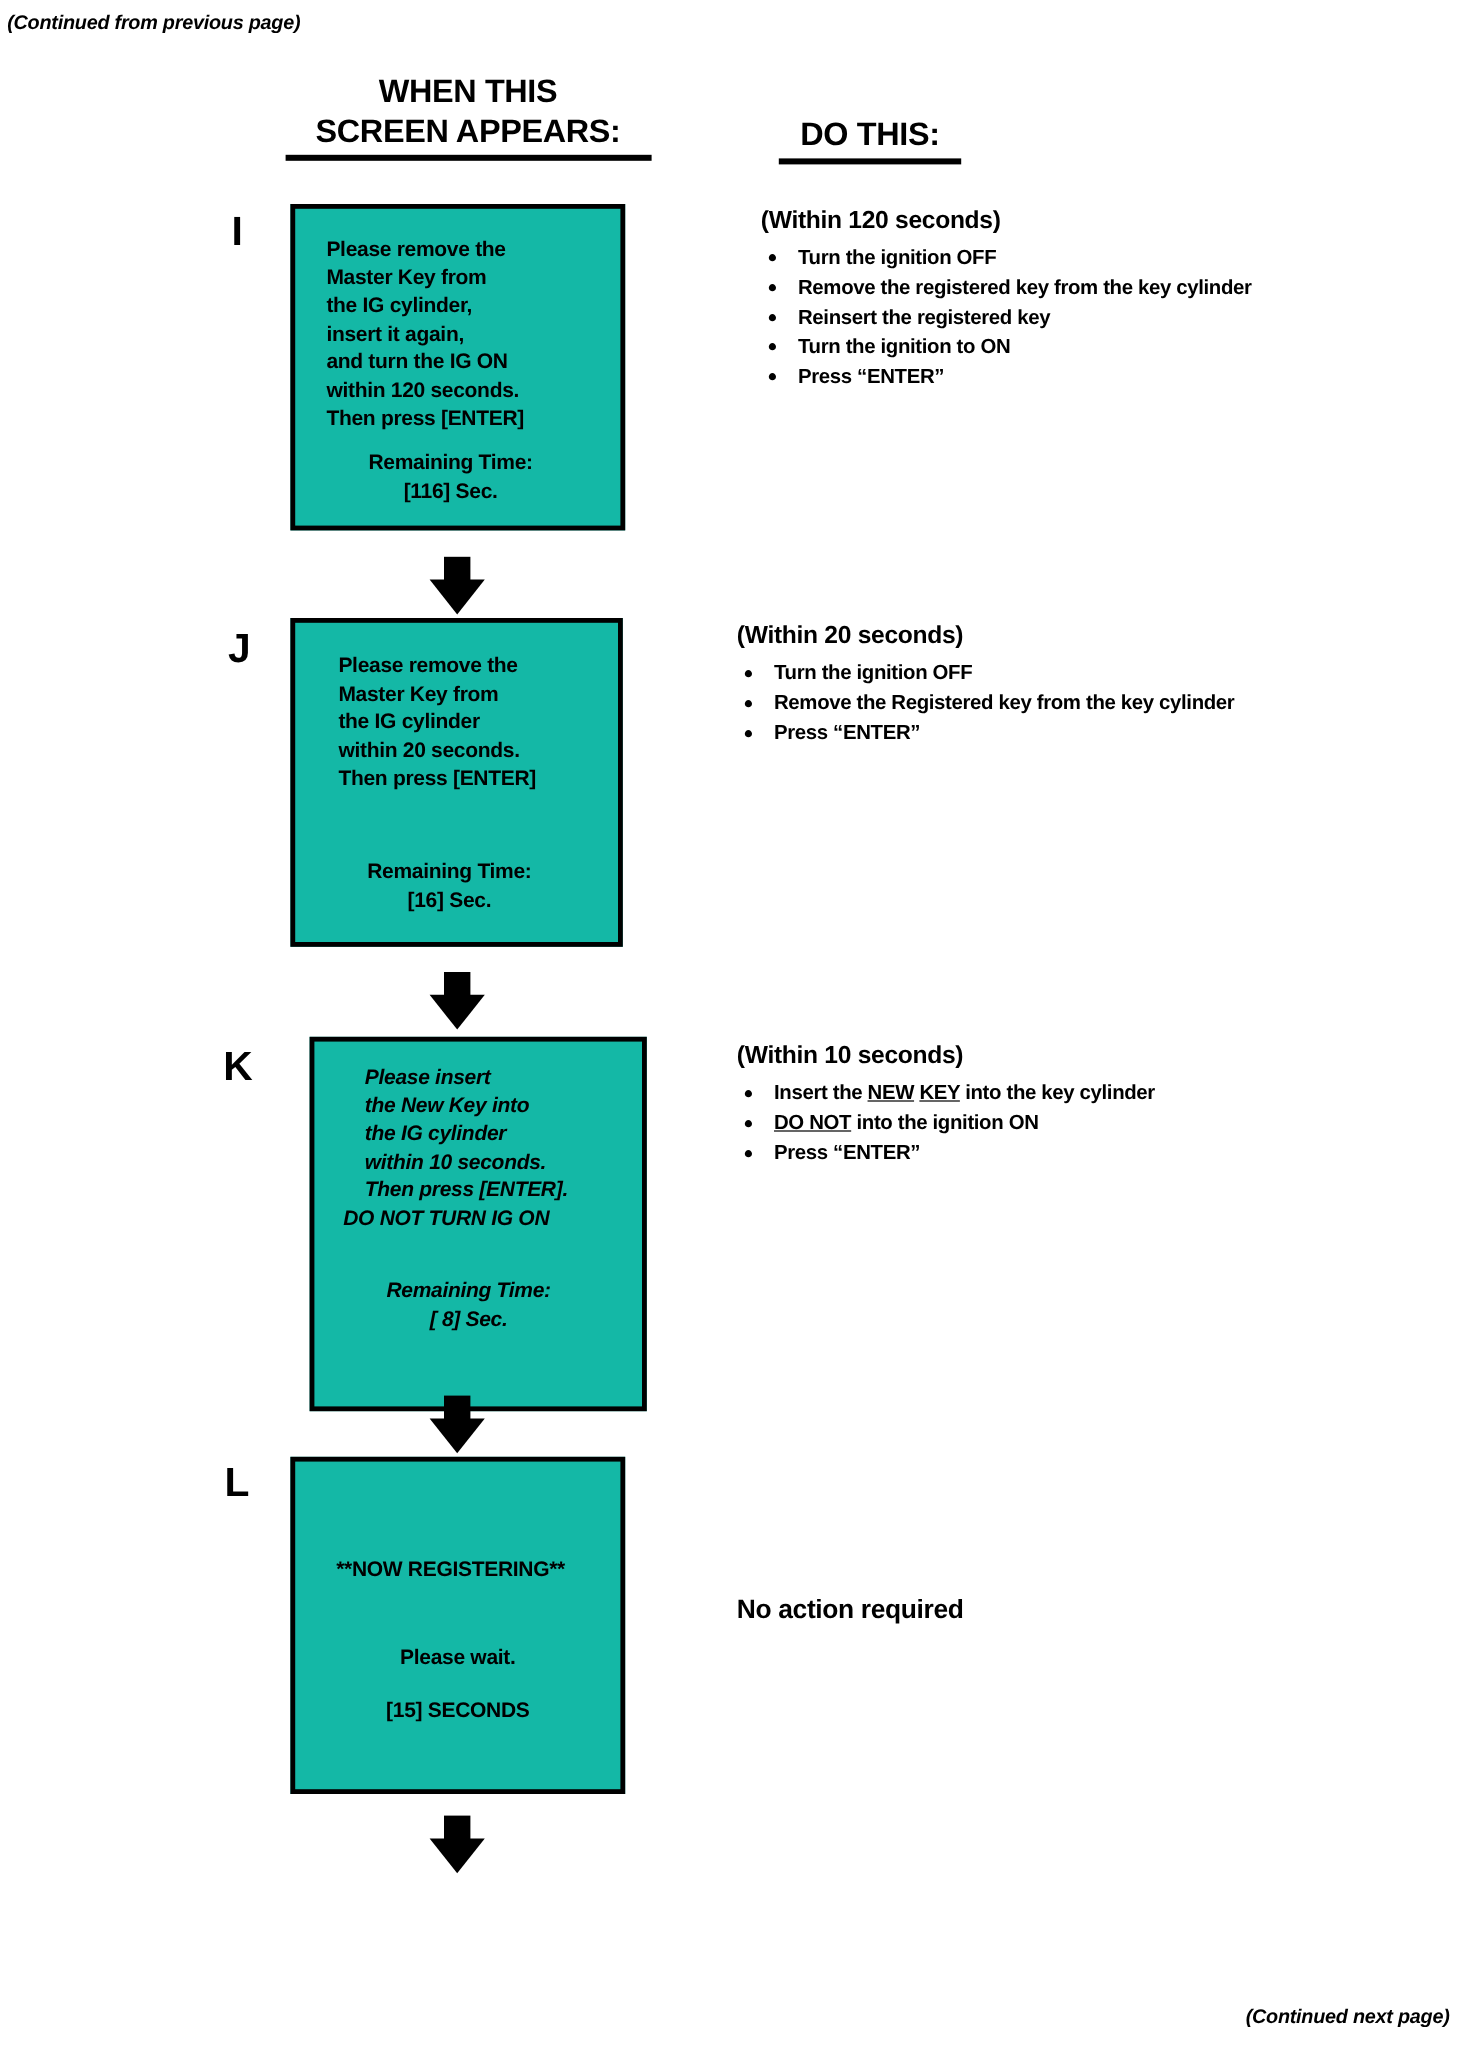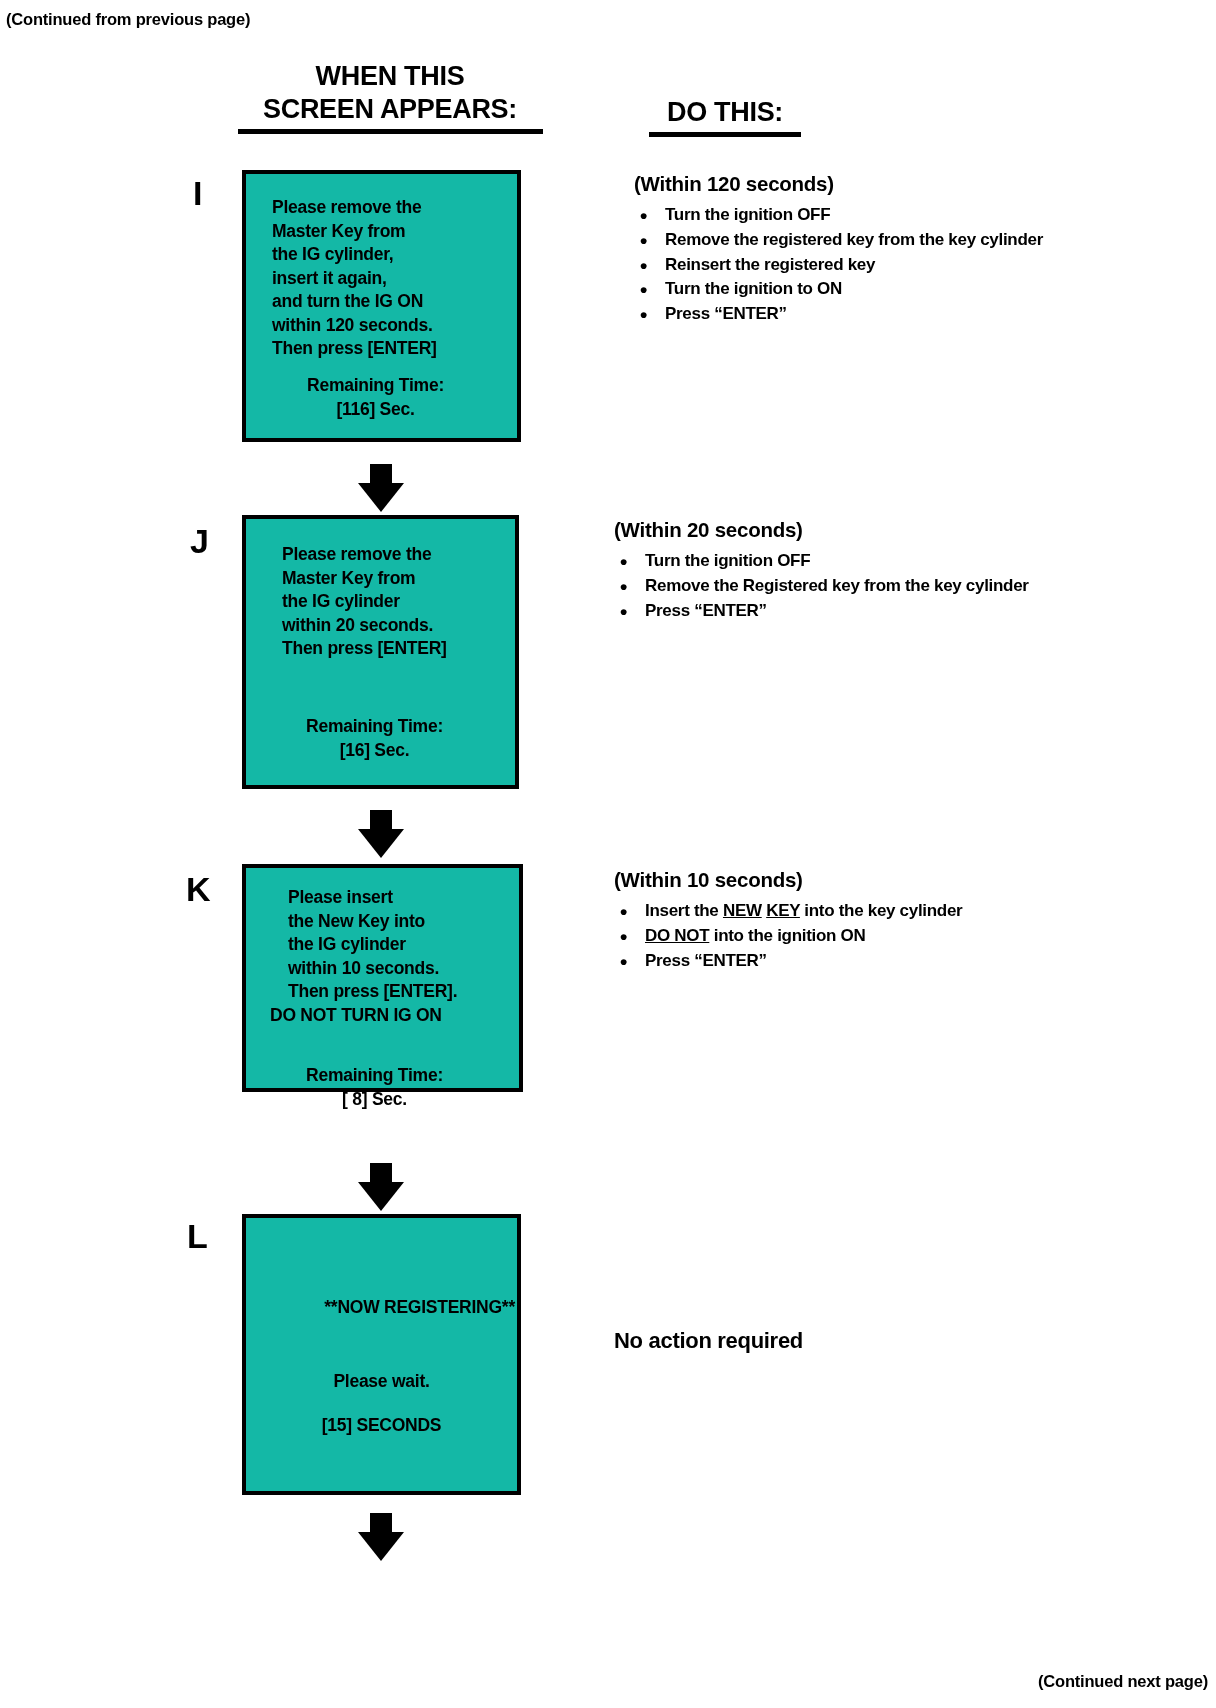--- a/index.html
+++ b/index.html
@@ -17,20 +17,21 @@
   }
 
   .abs { position: absolute; }
 
   
   .page-note {
     font-size: 16.5px;
     font-weight: bold;
     letter-spacing: -0.2px;
     white-space: nowrap;
+    font-style: italic;
   }
   #continued-prev { left: 6px; top: 10px; }
   #continued-next { right: 8px; top: 1672px; }
 
   
   .col-head {
     font-size: 27px;
     font-weight: bold;
     text-align: center;
     line-height: 1.22;
@@ -87,29 +88,29 @@
   #box-I-rem   { position: absolute; left: 0; right: 12px; top: 200px; }
   #letter-I    { left: 193px; top: 176px; }
 
   
   #box-J       { left: 242px; top: 515px; width: 277px; height: 274px; }
   #box-J-body  { position: absolute; left: 36px; top: 24px; }
   #box-J-rem   { position: absolute; left: 0; right: 12px; top: 196px; }
   #letter-J    { left: 190px; top: 524px; }
 
   
-  #box-K       { left: 242px; top: 864px; width: 281px; height: 228px; }
+  #box-K       { left: 258px; top: 864px; width: 281px; height: 312px; font-style: italic; }
   #box-K-body  { position: absolute; left: 42px; top: 18px; }
   #box-K-warn  { position: absolute; left: 24px; top: 136px; }
   #box-K-rem   { position: absolute; left: 0; right: 16px; top: 196px; }
   #letter-K    { left: 186px; top: 872px; }
 
   
   #box-L       { left: 242px; top: 1214px; width: 279px; height: 281px; }
-  #box-L-t1    { position: absolute; left: 0; right: 2px; top: 78px; text-align: right; }
+  #box-L-t1    { position: absolute; left: 0; right: 12px; top: 78px; text-align: center; }
   #box-L-t2    { position: absolute; left: 0; right: 0; top: 152px; text-align: center; }
   #box-L-t3    { position: absolute; left: 0; right: 0; top: 196px; text-align: center; }
   #letter-L    { left: 187px; top: 1219px; }
 
   
   .down-arrow { width: 46px; height: 48px; }
   .down-arrow .shaft {
     position: absolute;
     left: 12px; top: 0;
     width: 22px; height: 22px;

